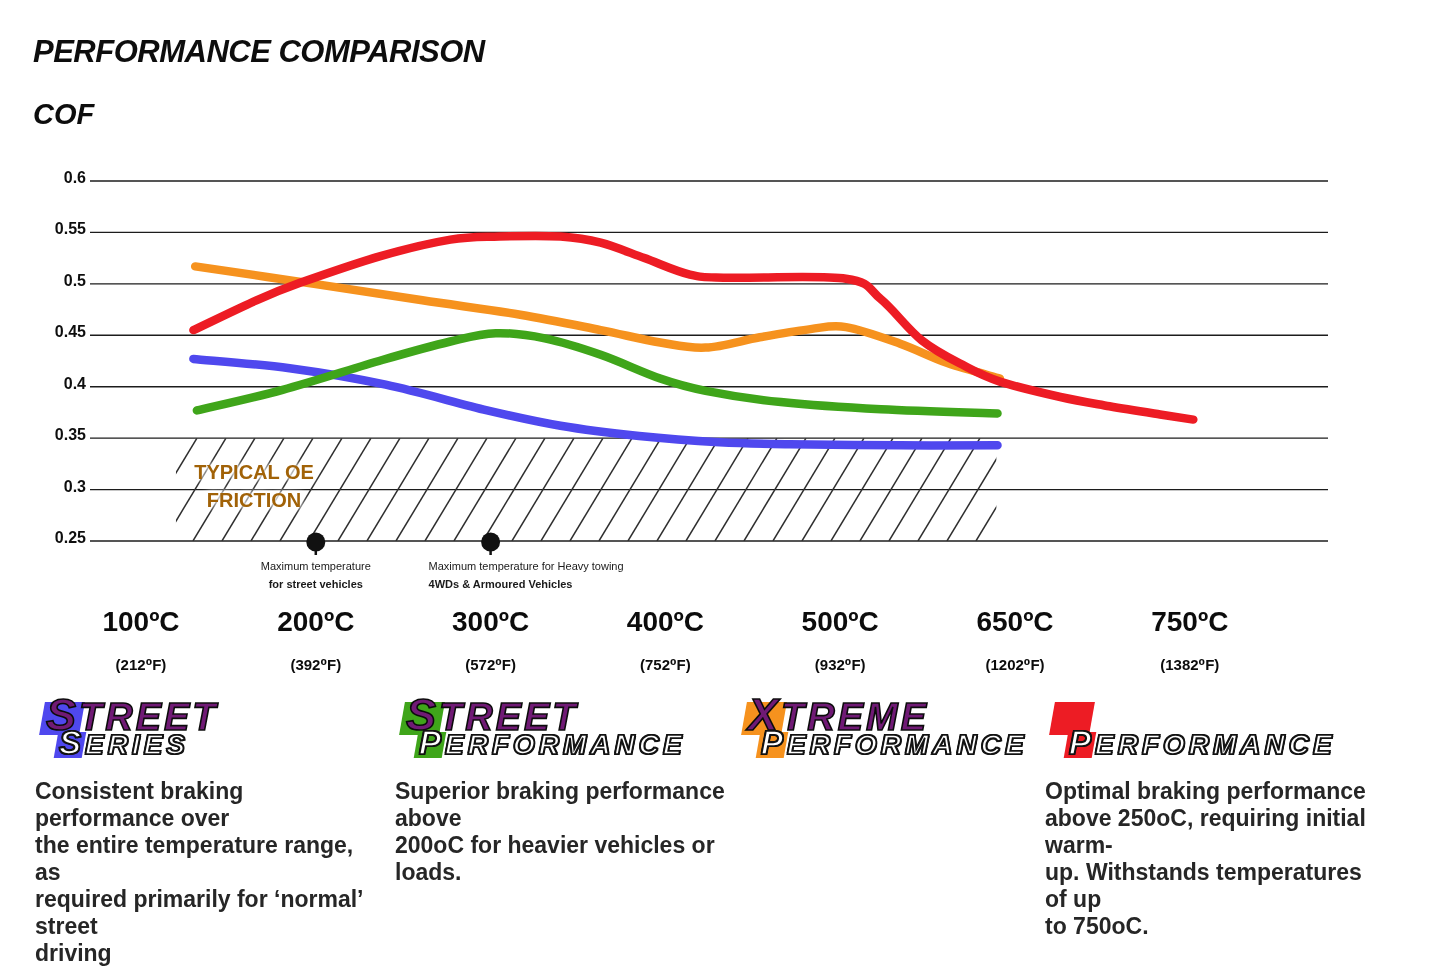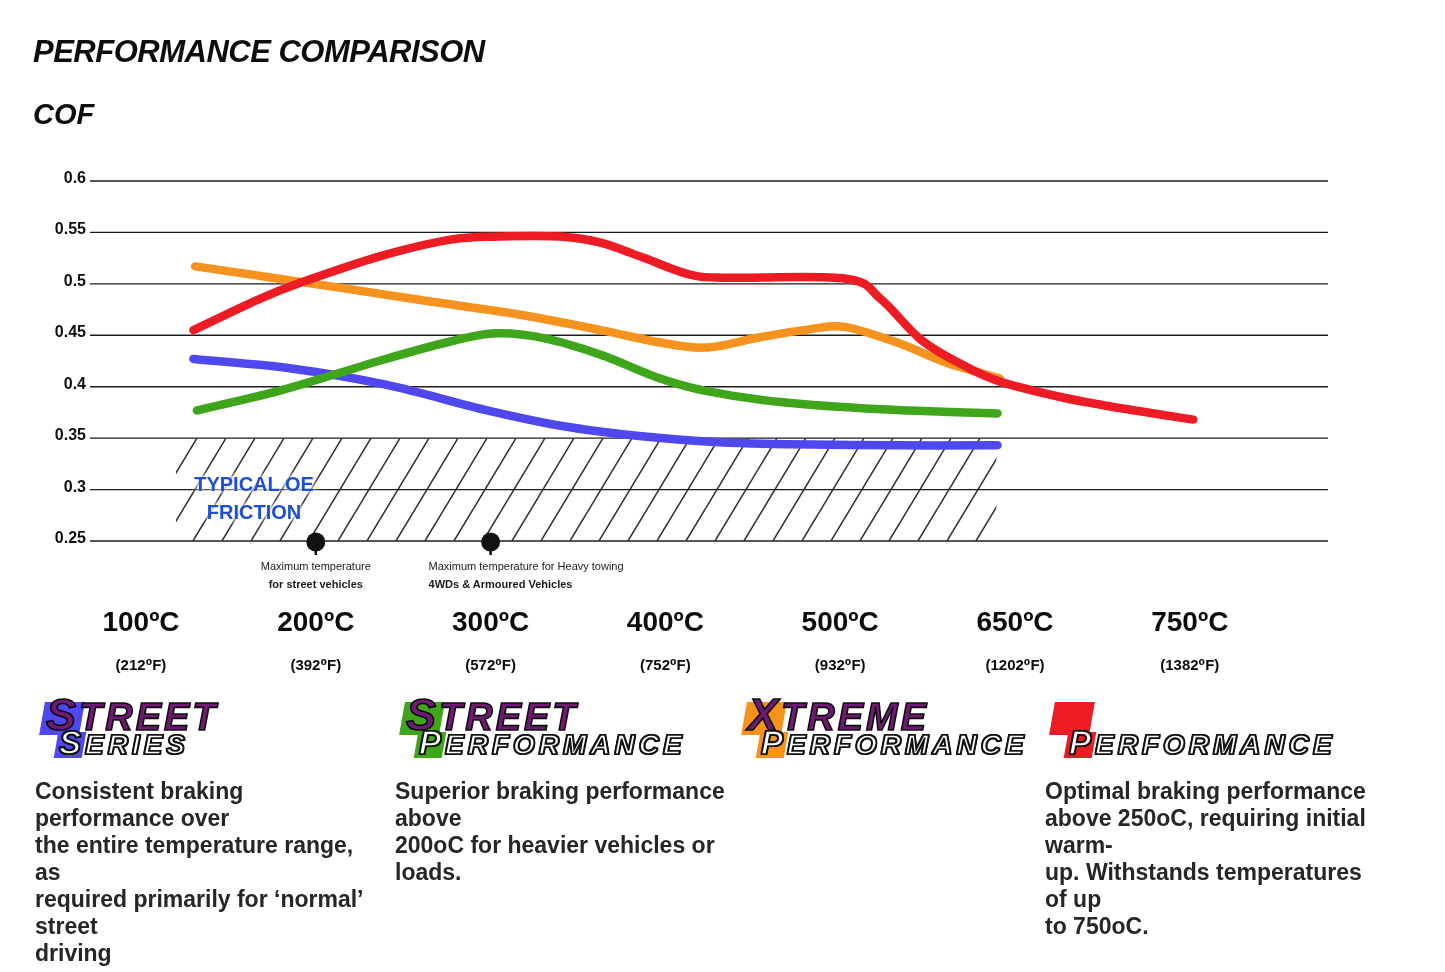--- a/index.html
+++ b/index.html
@@ -14,22 +14,22 @@
 
   .ylab { position:absolute; left:0; width:78px; text-align:right; font-size:16px; font-weight:bold; color:#0e0e0e;margin-left:8px; }
   .xtick { position:absolute; transform:translateX(-50%); text-align:center; color:#0c0c0c; white-space:nowrap; }
   .xtick .c { font-size:28px; font-weight:bold; }
   .xtick .f { font-size:15px; font-weight:bold; margin-top:18px; }
 
   .ann { position:absolute; font-size:11px; line-height:18px; color:#1a1a1a; white-space:nowrap; }
   .ann.center { transform:translateX(-50%); text-align:center; }
   .ann .l2 { font-weight:bold; }
 
-  .oe { position:absolute; left:189px; top:470px; width:130px; text-align:center;
-        font-size:20px; line-height:28px; font-weight:bold; color:#1d4ed8; white-space:pre-line;
+  .oe { position:absolute; left:189px; top:458px; width:130px; text-align:center;
+        font-size:20px; line-height:28px; font-weight:bold; color:#a16207; white-space:pre-line;
         text-shadow:0 0 4px #fff, 0 0 7px #fff, 0 0 10px #fff; }
 
   .legend { position:absolute; top:698px; }
   .lg1 { left:35px;  width:340px; }
   .lg2 { left:395px; width:335px; }
   .lg3 { left:737px; width:300px; }
   .lg4 { left:1045px;width:340px; }
   .logo { position:relative; height:68px; }
   .patch { position:absolute; transform:skewX(-10deg); }
   .pa { left:7px;  top:4px;  width:40px; height:33px; }

